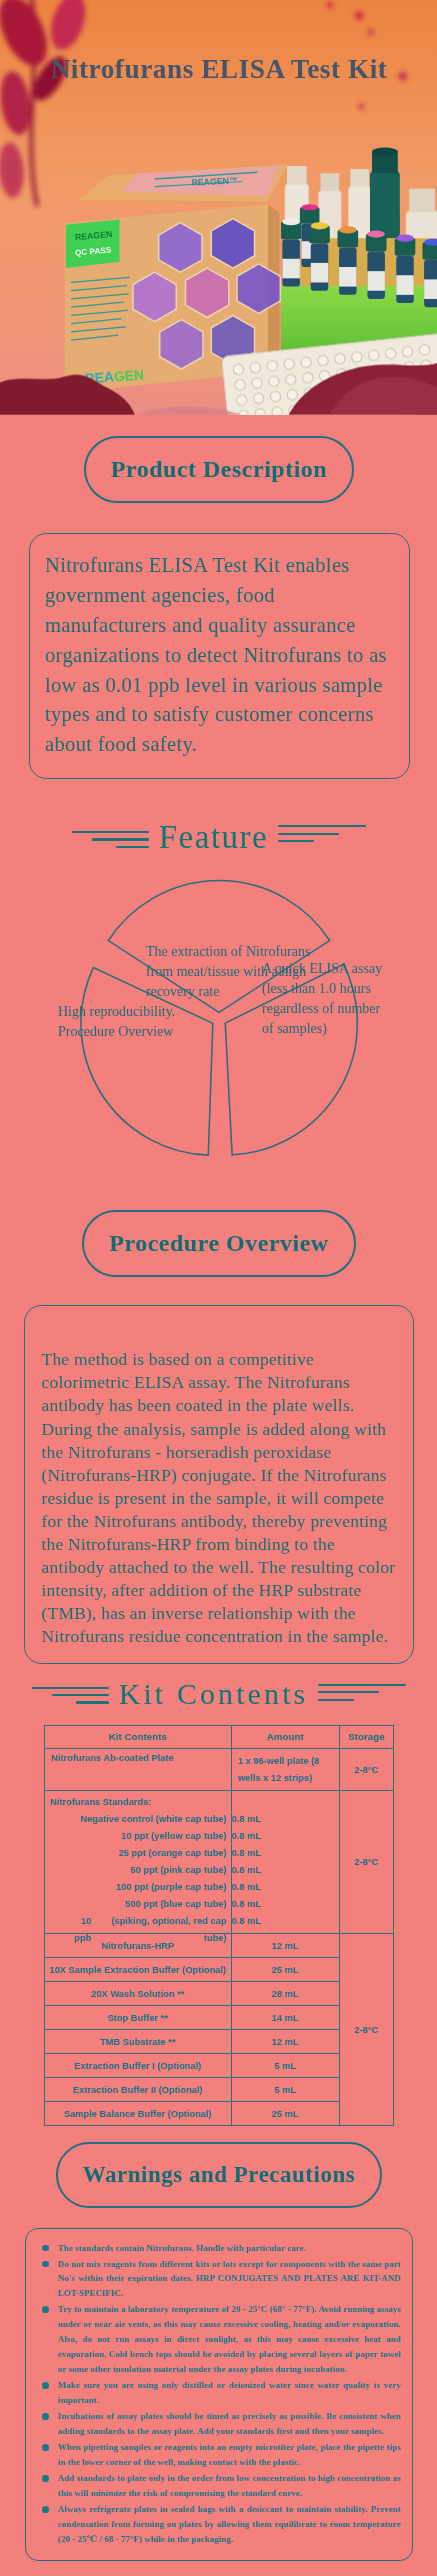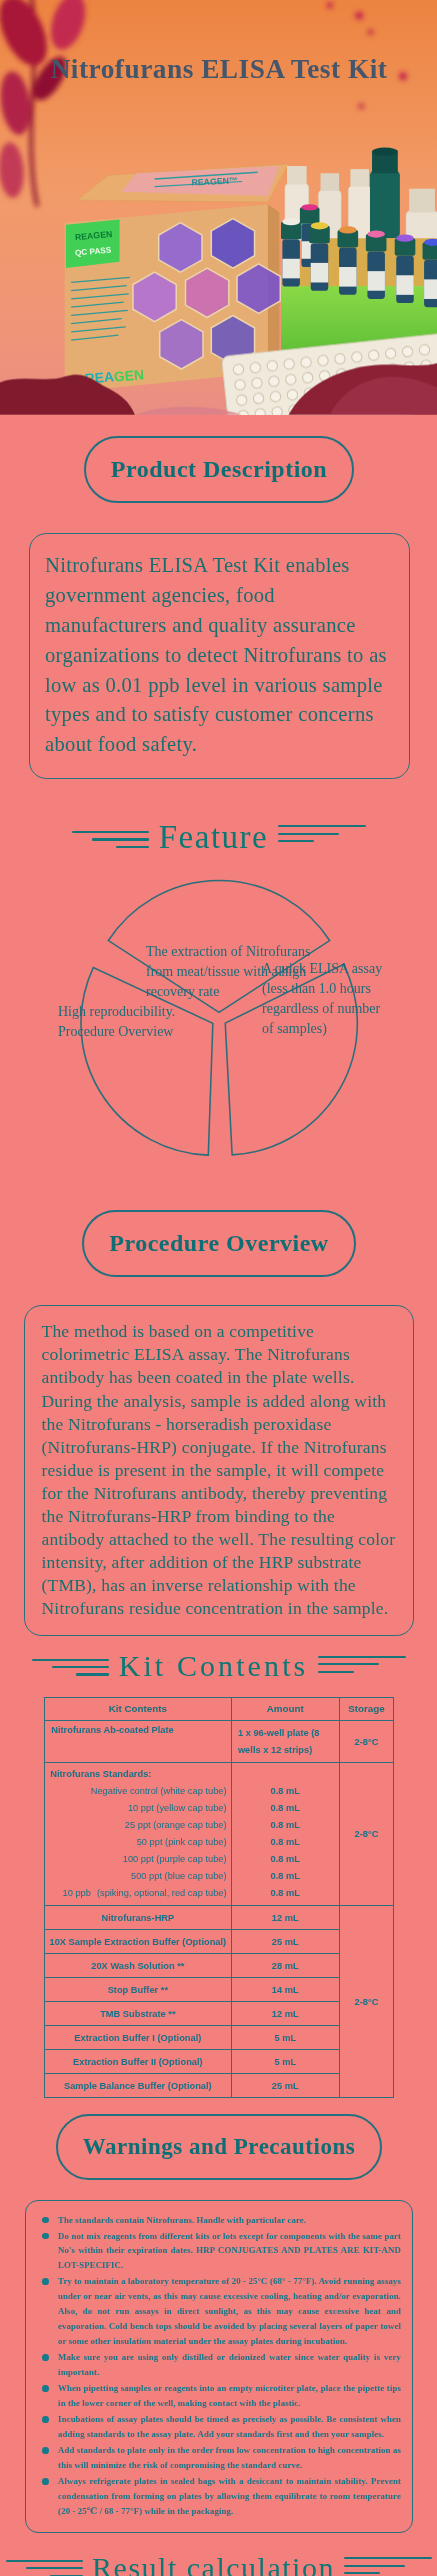--- a/index.html
+++ b/index.html
@@ -46,21 +46,21 @@
   .deco-r i:nth-child(1){width:88px;}
   .deco-r i:nth-child(2){width:61px;}
   .deco-r i:nth-child(3){width:36px;}
 
   
   .tbox{border:1.8px solid #256f7e;border-radius:17.5px;margin:0 auto;}
   .tbox p{margin:0;font-family:"Liberation Serif","DejaVu Serif",serif;color:#186f70;}
   .desc-box{width:348px;margin-top:30px;padding:17.5px 15.5px;}
   .desc-box p{font-size:20.6px;line-height:1.45;letter-spacing:0.3px;}
   .method-box{width:355px;margin-top:28px;padding:14.4px 16.5px;}
-  .method-box p{font-size:17.5px;line-height:1.32;letter-spacing:0.2px;}
+  .method-box p{font-size:17.5px;line-height:1.32;letter-spacing:0.2px;margin-top:28px;}
 
   
   .pie-wrap{position:relative;width:438px;height:304px;margin-top:9.3px;}
   .pie-wrap svg{position:absolute;left:0;top:0;}
   .wedge-text{
     position:absolute;white-space:pre-line;
     font-family:"Liberation Serif","DejaVu Serif",serif;
     font-size:14px;line-height:1.42;color:#1e6b7a;
   }
   .wt-top{left:146px;top:77px;width:180px;}
@@ -72,23 +72,23 @@
     width:350px;margin:13.4px auto 0;border-collapse:collapse;
     color:#187089;table-layout:fixed;
   }
   table.kit th,table.kit td{border:1.3px solid #2b6f80;}
   table.kit th{height:20.6px;font-size:9.8px;text-align:center;color:#15707c;}
   td.c-plate{font-size:9.3px;font-weight:bold;padding:4.1px 6.2px 15.5px;text-align:left;vertical-align:top;}
   td.c-plate-amt{font-size:9.3px;font-weight:bold;padding:4.1px 6.2px;text-align:left;vertical-align:top;line-height:1.75;}
   td.c-sto{font-size:9.3px;font-weight:bold;text-align:center;vertical-align:middle;}
   td.std-cell{vertical-align:top;padding:3.1px 0;}
   .std-title{font-size:9.3px;font-weight:bold;padding-left:5.2px;height:17px;line-height:17px;}
-  .std-name{font-size:9.3px;font-weight:normal;height:17px;line-height:17px;text-align:right;padding-right:4.1px;}
+  .std-name{font-size:9.3px;font-weight:bold;height:17px;line-height:17px;text-align:right;padding-right:4.1px;}
   .std-name.split{display:flex;justify-content:space-between;padding-left:17.5px;}
-  .std-amt{font-size:9.3px;font-weight:bold;height:17px;line-height:17px;text-align:center;}
+  .std-amt{font-size:9.3px;font-weight:bold;height:17px;line-height:17px;text-align:left;}
   .std-spacer{height:17px;}
   td.c-name,td.c-amt{height:21px;font-size:9.3px;font-weight:bold;text-align:center;}
 
   
   .warn-box{width:367px;border-radius:13px;margin-top:20.6px;padding:10.3px 11.3px 12.4px 8.2px;font-weight:bold;}
   .w-item{display:flex;gap:9.3px;margin:1px 0;}
   .w-dot{width:6.7px;height:6.7px;border-radius:50%;background:#157a8c;flex:none;margin:4.1px 0 0 8.2px;}
   .w-item p{flex:1;margin:0;text-align:justify;font-size:8.8px;line-height:1.7;color:#177489;letter-spacing:0.1px;}
 
   
@@ -458,25 +458,25 @@
         <div class="w-item">
           <span class="w-dot"></span>
           <p>Try to maintain a laboratory temperature of 20 - 25°C (68° - 77°F). Avoid running assays under or near air vents, as this may cause excessive cooling, heating and/or evaporation. Also, do not run assays in direct sunlight, as this may cause excessive heat and evaporation. Cold bench tops should be avoided by placing several layers of paper towel or some other insulation material under the assay plates during incubation.</p>
         </div>
         <div class="w-item">
           <span class="w-dot"></span>
           <p>Make sure you are using only distilled or deionized water since water quality is very important.</p>
         </div>
         <div class="w-item">
           <span class="w-dot"></span>
+          <p>Incubations of assay plates should be timed as precisely as possible. Be consistent when adding standards to the assay plate. Add your standards first and then your samples.</p>
+        </div>
+        <div class="w-item">
+          <span class="w-dot"></span>
           <p>When pipetting samples or reagents into an empty microtiter plate, place the pipette tips in the lower corner of the well, making contact with the plastic.</p>
-        </div>
-        <div class="w-item">
-          <span class="w-dot"></span>
-          <p>Incubations of assay plates should be timed as precisely as possible. Be consistent when adding standards to the assay plate. Add your standards first and then your samples.</p>
         </div>
         <div class="w-item">
           <span class="w-dot"></span>
           <p>Add standards to plate only in the order from low concentration to high concentration as this will minimize the risk of compromising the standard curve.</p>
         </div>
         <div class="w-item">
           <span class="w-dot"></span>
           <p>Always refrigerate plates in sealed bags with a desiccant to maintain stability. Prevent condensation from forming on plates by allowing them equilibrate to room temperature (20 - 25℃ / 68 - 77°F) while in the packaging.</p>
         </div>
       </div>

